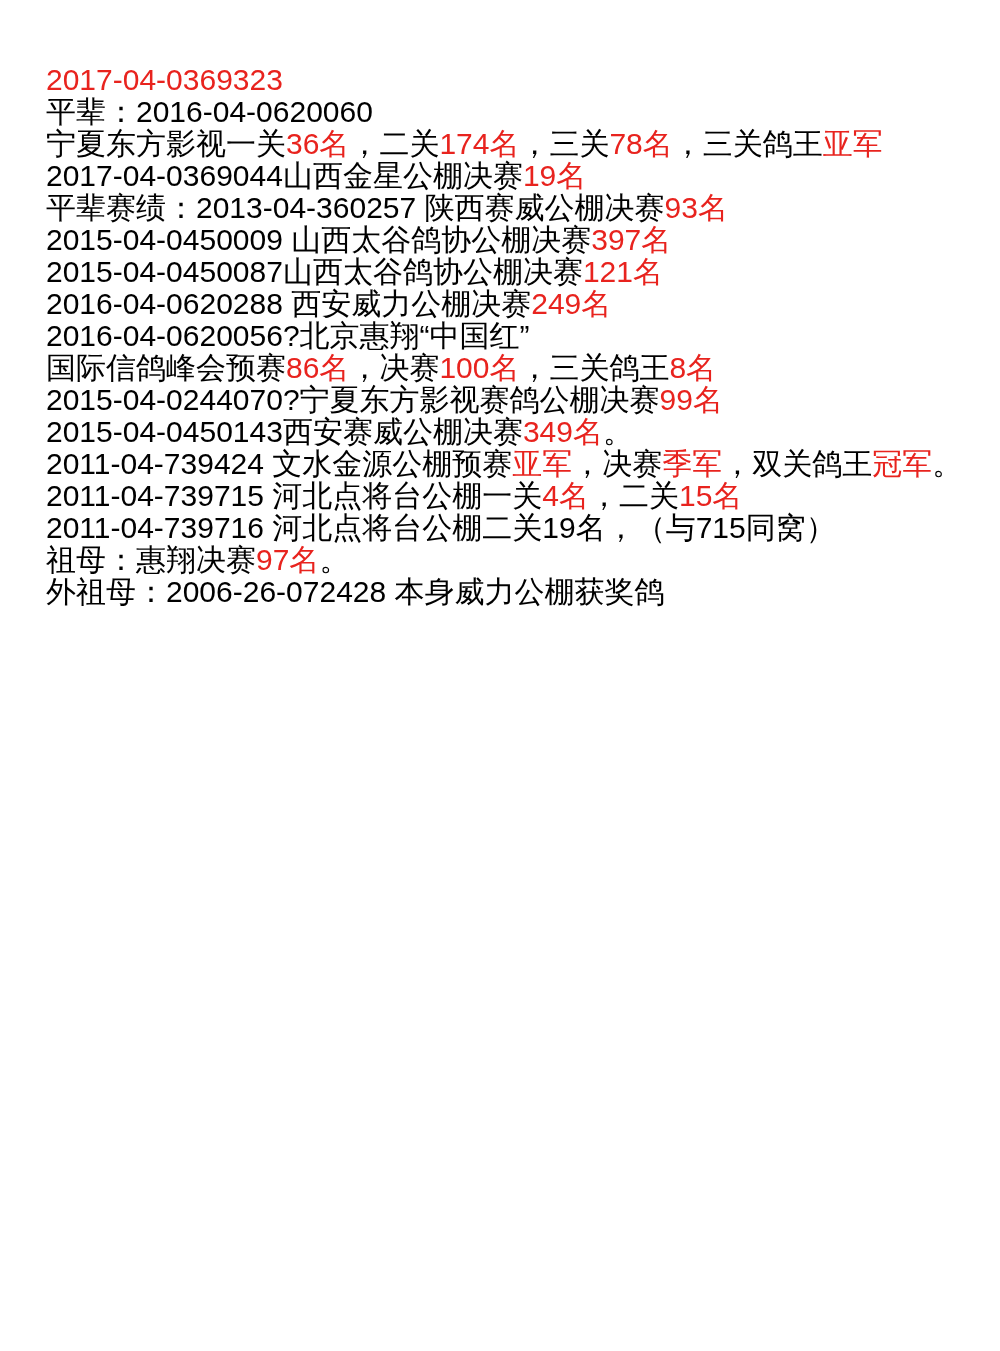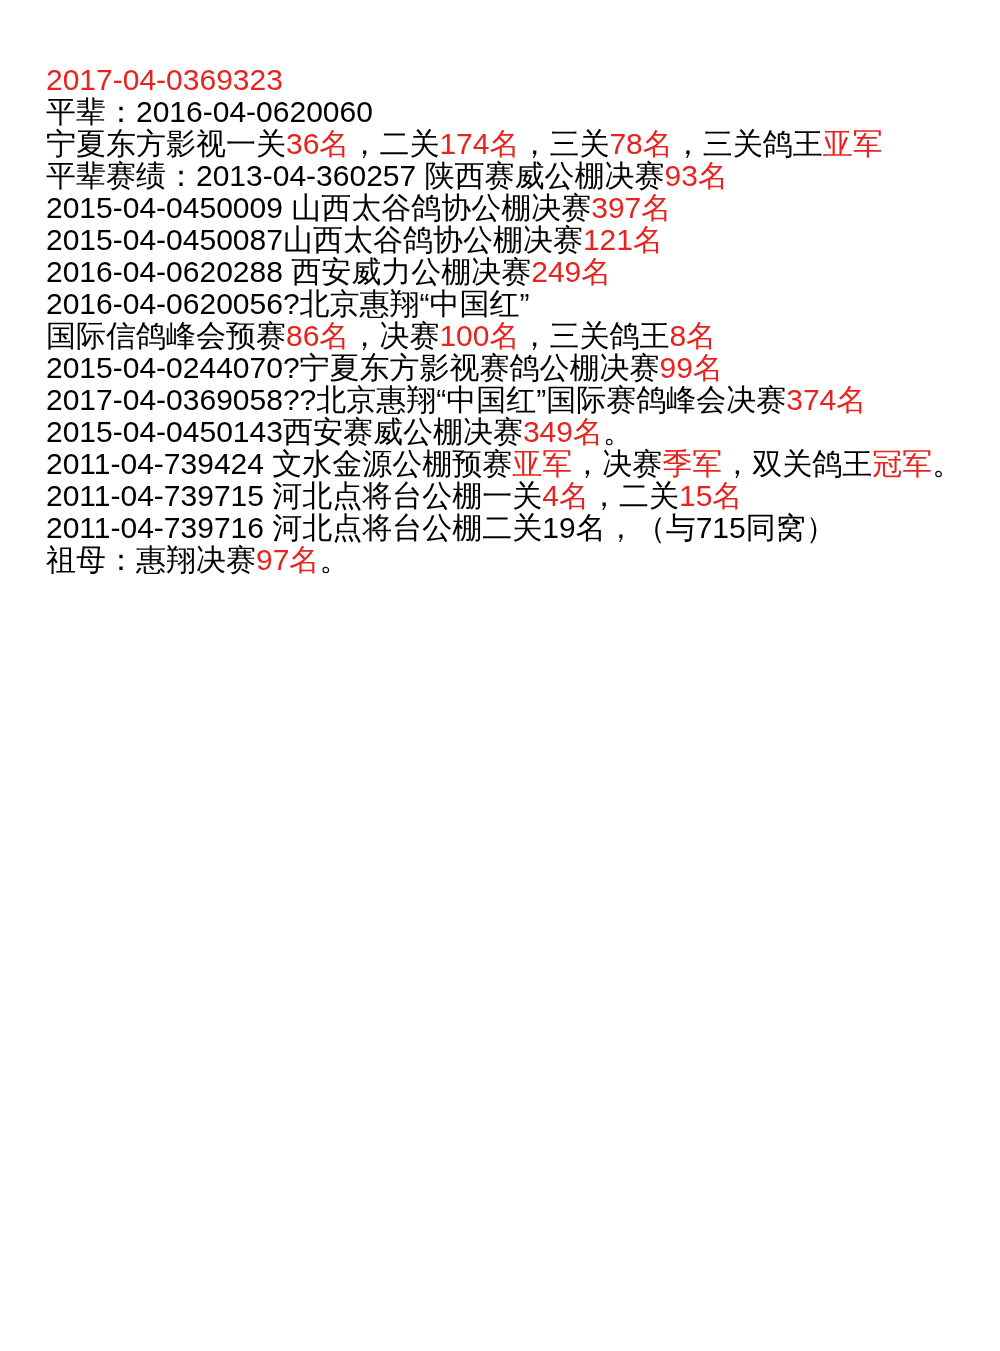--- a/index.html
+++ b/index.html
@@ -40,27 +40,28 @@
   .seg-blue  { color: var(--highlight-blue, #2323cd); }
 </style>
 </head>
 <body style="background: rgb(255, 255, 255);">
 
 <div class="pedigree-doc">
   <div class="pedigree-text">
       <div class="pedigree-line"><span class="seg-red">2017-04-0369323</span></div>
       <div class="pedigree-line"><span class="seg-black">平辈：2016-04-0620060</span></div>
       <div class="pedigree-line"><span class="seg-black">宁夏东方影视一关</span><span class="seg-red">36名</span><span class="seg-black">，二关</span><span class="seg-red">174名</span><span class="seg-black">，三关</span><span class="seg-red">78名</span><span class="seg-black">，三关鸽王</span><span class="seg-red">亚军</span></div>
+      <div class="pedigree-line"><span class="seg-black">2017-04-0369044山西金星公棚决赛</span><span class="seg-red">19名</span></div>
       <div class="pedigree-line"><span class="seg-black">平辈赛绩：2013-04-360257 陕西赛威公棚决赛</span><span class="seg-red">93名</span></div>
       <div class="pedigree-line"><span class="seg-black">2015-04-0450009 山西太谷鸽协公棚决赛</span><span class="seg-red">397名</span></div>
       <div class="pedigree-line"><span class="seg-black">2015-04-0450087山西太谷鸽协公棚决赛</span><span class="seg-red">121名</span></div>
       <div class="pedigree-line"><span class="seg-black">2016-04-0620288 西安威力公棚决赛</span><span class="seg-red">249名</span></div>
       <div class="pedigree-line"><span class="seg-black">2016-04-0620056?北京惠翔“中国红”</span></div>
       <div class="pedigree-line"><span class="seg-black">国际信鸽峰会预赛</span><span class="seg-red">86名</span><span class="seg-black">，决赛</span><span class="seg-red">100名</span><span class="seg-black">，三关鸽王</span><span class="seg-red">8名</span></div>
       <div class="pedigree-line"><span class="seg-black">2015-04-0244070?宁夏东方影视赛鸽公棚决赛</span><span class="seg-red">99名</span></div>
-      <div class="pedigree-line"><span class="seg-black">2017-04-0369058??北京惠翔“中国红”国际赛鸽峰会决赛</span><span class="seg-red">374名</span></div>
       <div class="pedigree-line"><span class="seg-black">2015-04-0450143西安赛威公棚决赛</span><span class="seg-red">349名</span><span class="seg-black">。</span></div>
       <div class="pedigree-line"><span class="seg-black">2011-04-739424 文水金源公棚预赛</span><span class="seg-red">亚军</span><span class="seg-black">，决赛</span><span class="seg-red">季军</span><span class="seg-black">，双关鸽王</span><span class="seg-red">冠军</span><span class="seg-black">。</span></div>
       <div class="pedigree-line"><span class="seg-black">2011-04-739715 河北点将台公棚一关</span><span class="seg-red">4名</span><span class="seg-black">，二关</span><span class="seg-red">15名</span></div>
       <div class="pedigree-line"><span class="seg-black">2011-04-739716 河北点将台公棚二关19名，（与715同窝）</span></div>
       <div class="pedigree-line"><span class="seg-black">祖母：惠翔决赛</span><span class="seg-red">97名</span><span class="seg-black">。</span></div>
+      <div class="pedigree-line"><span class="seg-black">外祖母：2006-26-072428 本身威力公棚获奖鸽</span></div>
     </div>
 </div>
 
 </body></html>

